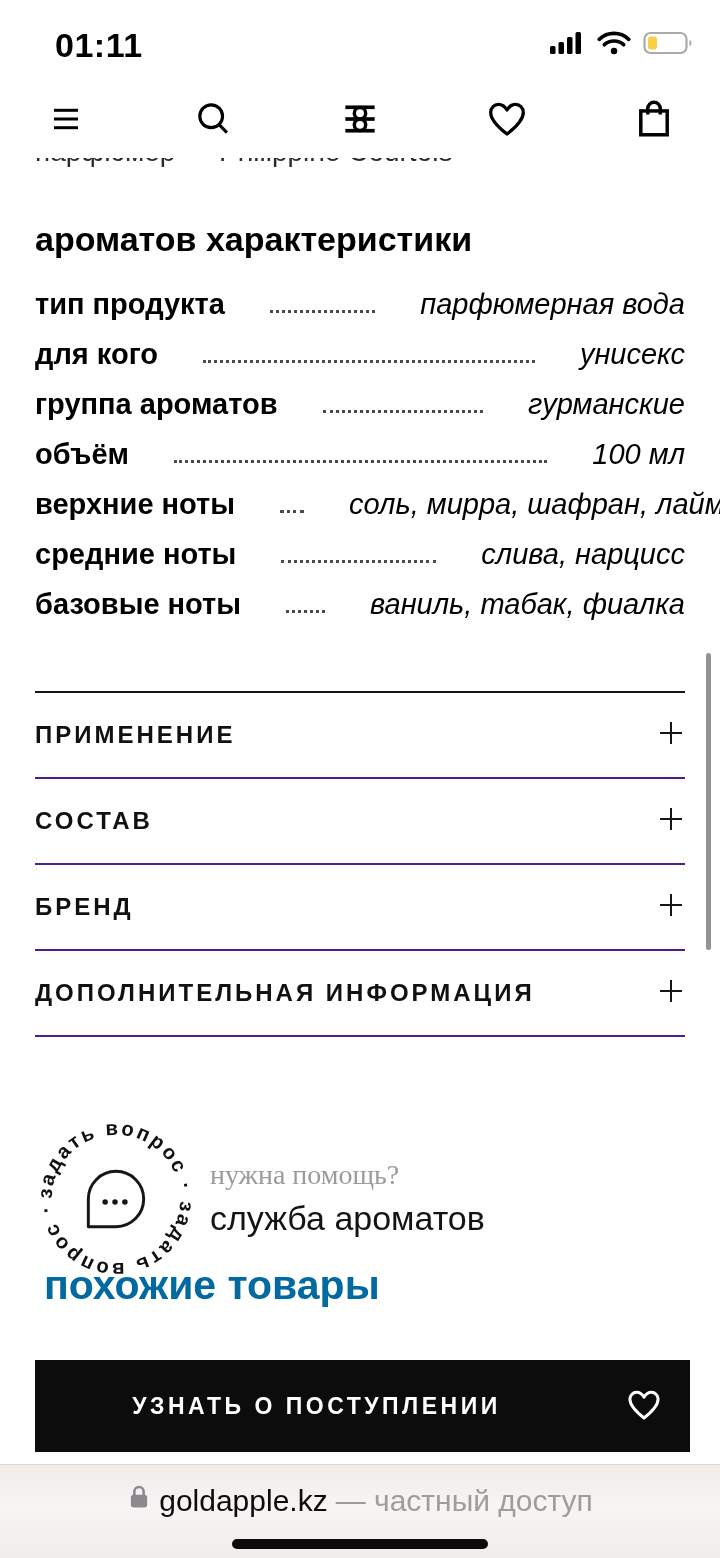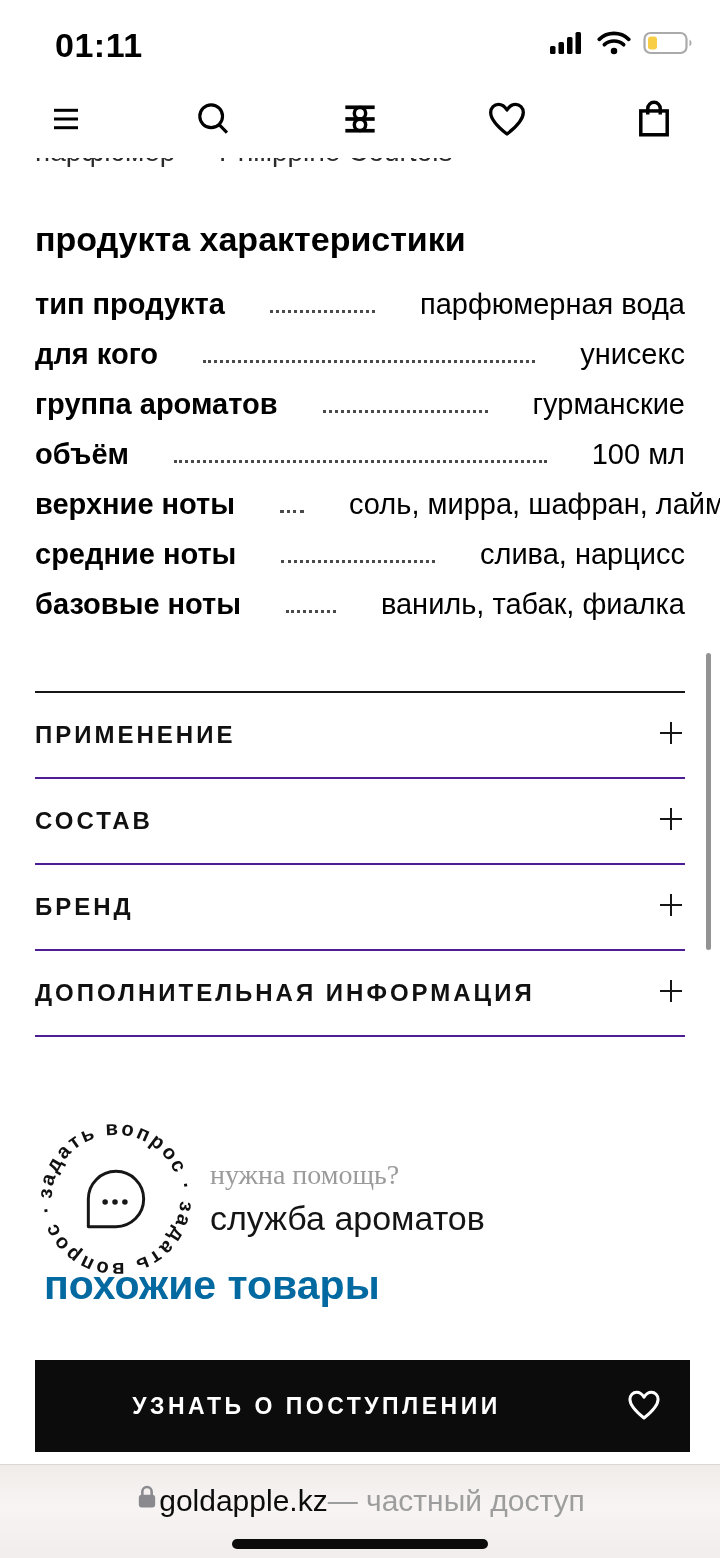--- a/index.html
+++ b/index.html
@@ -50,21 +50,21 @@
     display: flex; align-items: flex-end;
     font-size: 29px; line-height: 29px;
     margin-bottom: 21px; color: #000; gap: 36px;
   }
   .spec-label { font-weight: 700; white-space: nowrap; }
   .spec-leader {
     flex: 1; min-width: 24px;
     border-bottom: 3px dotted #4a4a4a;
     margin: 0 9px 6px 9px;
   }
-  .spec-value { white-space: nowrap; font-weight: 400; }
+  .spec-value { white-space: nowrap; font-weight: 400; font-style: italic; }
 
   
   .accordion { margin: 72px 35px 0; border-top: 2px solid #161616; }
   .accordion-item {
     height: 86px;
     display: flex; align-items: center; justify-content: space-between;
     border-bottom: 2px solid #4c1d95;
     cursor: pointer;
   }
   .accordion-label {
@@ -103,21 +103,21 @@
     display: flex; align-items: center; justify-content: center;
   }
 
   
   .browser-bar {
     position: absolute; left: 0; right: 0; bottom: 0; height: 94px;
     background: linear-gradient(180deg, #f0ecea 0%, #f7f4f3 45%, #f1edec 100%);
     border-top: 1px solid rgba(0,0,0,0.09);
   }
   .browser-url {
-    display: flex; align-items: center; justify-content: center; gap: 0;
+    display: flex; align-items: center; justify-content: center; gap: 8px;
     padding-top: 18px;
     font-size: 30px;
   }
   .browser-domain { color: #0c0c0c; }
   .browser-privacy { color: #9d9d9d; }
   .home-indicator {
     position: absolute; left: 50%; bottom: 9px; transform: translateX(-50%);
     width: 256px; height: 10px; border-radius: 6px; background: #0b0b0b;
   }
 
@@ -202,21 +202,21 @@
         <path d="M8.6,9.5 V6.3 a3.4,3.4 0 0 1 6.8,0 V9.5" fill="none" stroke="#000" stroke-width="1.9"></path>
       </svg>
     </span>
   </button>
 </div>
 
 <div class="breadcrumb-clip">
   <span>парфюмер — Philippine Courtois</span>
 </div>
 
-<h1 class="specs-title">продукта характеристики</h1>
+<h1 class="specs-title">ароматов характеристики</h1>
 
 <div class="specs">
   <div class="spec-row">
     <span class="spec-label">тип продукта</span>
     <span class="spec-leader"></span>
     <span class="spec-value">парфюмерная вода</span>
   </div>
   <div class="spec-row">
     <span class="spec-label">для кого</span>
     <span class="spec-leader"></span>

